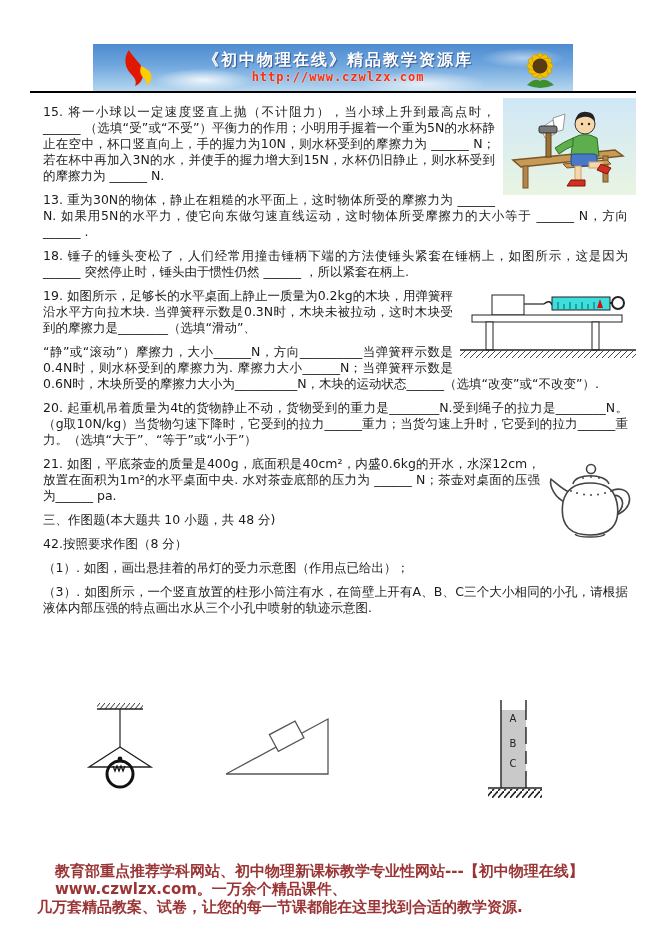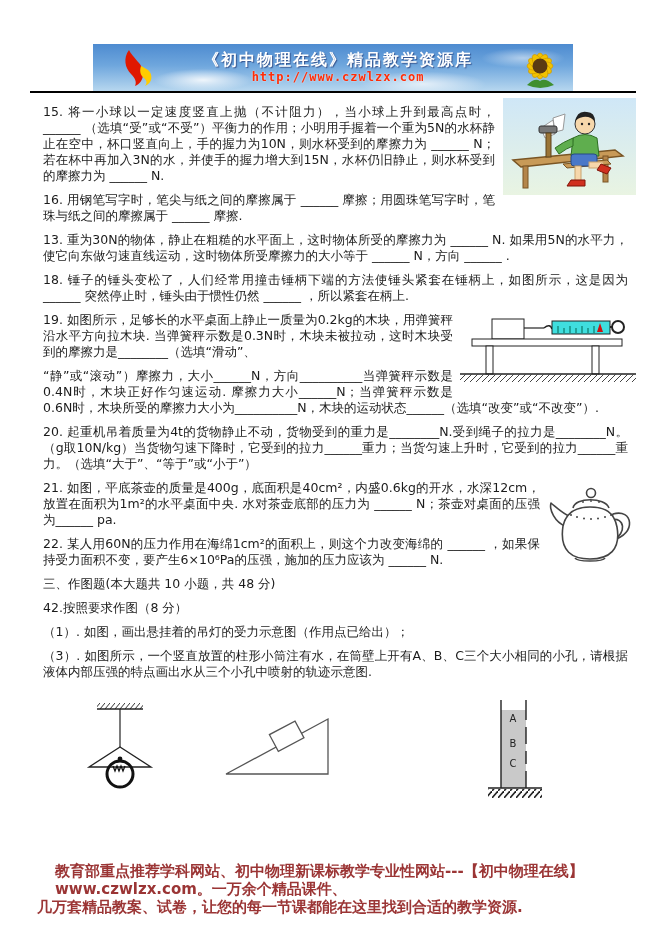--- a/index.html
+++ b/index.html
@@ -120,21 +120,20 @@
         <path d="M70,40 Q82,33 94,40 L96,58 L68,58 Z" fill="#5fae4e" stroke="#2e6e22"></path>
         <path d="M70,40 Q60,44 52,50 L56,56 Q64,50 70,48 Z" fill="#5fae4e" stroke="#2e6e22"></path>
         <rect x="68" y="56" width="26" height="12" rx="3" fill="#4a78c8" stroke="#274b85"></rect>
         <rect x="72" y="68" width="6" height="16" fill="#f6d7ab" stroke="#caa36f"></rect>
         <rect x="86" y="64" width="14" height="6" fill="#f6d7ab" stroke="#caa36f"></rect>
         <path d="M68,82 L82,82 L82,88 L64,88 Z" fill="#d03020" stroke="#801408"></path>
         <path d="M98,66 L108,70 L104,76 L94,72 Z" fill="#d03020" stroke="#801408"></path>
       </svg>
     </div>
     <p>15. 将一小球以一定速度竖直上抛（不计阻力），当小球上升到最高点时， ______ （选填“受”或“不受”）平衡力的作用；小明用手握着一个重为5N的水杯静止在空中，杯口竖直向上，手的握力为10N，则水杯受到的摩擦力为 ______ N；若在杯中再加入3N的水，并使手的握力增大到15N，水杯仍旧静止，则水杯受到的摩擦力为 ______ N.</p>
-    <p>16. 用钢笔写字时，笔尖与纸之间的摩擦属于 ______ 摩擦；用圆珠笔写字时，笔珠与纸之间的摩擦属于 ______ 摩擦.</p>
     <p>13. 重为30N的物体，静止在粗糙的水平面上，这时物体所受的摩擦力为 ______ N. 如果用5N的水平力，使它向东做匀速直线运动，这时物体所受摩擦力的大小等于 ______ N，方向 ______ .</p>
     <p>18. 锤子的锤头变松了，人们经常用撞击锤柄下端的方法使锤头紧套在锤柄上，如图所示，这是因为 ______ 突然停止时，锤头由于惯性仍然 ______ ，所以紧套在柄上.</p>
 
     <div class="illus illus-scale">
       <svg viewBox="0 0 176 68" width="176" height="68">
         <defs>
           <pattern id="hatch1" width="6" height="6" patternUnits="userSpaceOnUse">
             <path d="M0,6 L6,0" stroke="#444" stroke-width="1"></path>
           </pattern>
         </defs>
@@ -160,21 +159,21 @@
 
         <rect x="12" y="25" width="150" height="7" fill="#fff" stroke="#222"></rect>
         <rect x="26" y="32" width="7" height="28" fill="#fff" stroke="#222"></rect>
         <rect x="132" y="32" width="7" height="28" fill="#fff" stroke="#222"></rect>
 
         <line x1="0" y1="60" x2="176" y2="60" stroke="#222" stroke-width="1.5"></line>
         <rect x="0" y="60" width="176" height="8" fill="url(#hatch1)"></rect>
       </svg>
     </div>
     <p>19.  如图所示，足够长的水平桌面上静止一质量为0.2kg的木块，用弹簧秤沿水平方向拉木块. 当弹簧秤示数是0.3N时，木块未被拉动，这时木块受到的摩擦力是________（选填“滑动”、</p>
-    <p>“静”或“滚动”）摩擦力，大小______N，方向__________当弹簧秤示数是0.4N时，木块正好作匀速运动. 摩擦力大小______N；当弹簧秤示数是0.6N时，木块所受的摩擦力大小为__________N，木块的运动状态______（选填“改变”或“不改变”）.</p>
+    <p>“静”或“滚动”）摩擦力，大小______N，方向__________当弹簧秤示数是0.4N时，则水杯受到的摩擦力为. 摩擦力大小______N；当弹簧秤示数是0.6N时，木块所受的摩擦力大小为__________N，木块的运动状态______（选填“改变”或“不改变”）.</p>
     <p>20.  起重机吊着质量为4t的货物静止不动，货物受到的重力是________N.受到绳子的拉力是________N。（g取10N/kg）当货物匀速下降时，它受到的拉力______重力；当货匀速上升时，它受到的拉力______重力。（选填“大于”、“等于”或“小于”）</p>
 
     <div class="illus illus-teapot">
       <svg viewBox="0 0 89 80" width="89" height="80">
         <g fill="#fff" stroke="#444" stroke-width="1.6" stroke-linejoin="round">
 
           <path d="M66,32 C86,26 90,52 66,58 C80,52 78,34 64,38 Z"></path>
 
           <path d="M18,44 C8,40 2,28 4,21 C9,25 16,32 24,35 Z"></path>
 
@@ -193,21 +192,20 @@
             <circle cx="51" cy="36.5" r="1"></circle>
             <circle cx="58" cy="35" r="1"></circle>
           <circle cx="64" cy="33" r="1"></circle>
           <circle cx="36" cy="20" r="0.9"></circle>
             <circle cx="44" cy="19" r="0.9"></circle>
             <circle cx="52" cy="20" r="0.9"></circle>
         </g>
       </svg>
     </div>
     <p>21. 如图，平底茶壶的质量是400g，底面积是40cm²，内盛0.6kg的开水，水深12cm，放置在面积为1m²的水平桌面中央. 水对茶壶底部的压力为 ______ N；茶壶对桌面的压强为______ pa.</p>
-    <p>22.  某人用60N的压力作用在海绵1cm²的面积上，则这个力改变海绵的 ______ ，如果保持受力面积不变，要产生6×10⁶Pa的压强，施加的压力应该为 ______ N.</p>
 
     <p>三、作图题(本大题共 10 小题，共 48 分)</p>
     <p>42.按照要求作图（8 分）</p>
     <p>（1）. 如图，画出悬挂着的吊灯的受力示意图（作用点已给出）；</p>
     <p>（3）. 如图所示，一个竖直放置的柱形小筒注有水，在筒壁上开有A、B、C三个大小相同的小孔，请根据液体内部压强的特点画出水从三个小孔中喷射的轨迹示意图.</p>
   </div>
 
   <div class="diagrams">
 
     <svg class="diag-lamp" viewBox="0 0 72 92" width="72" height="92">

